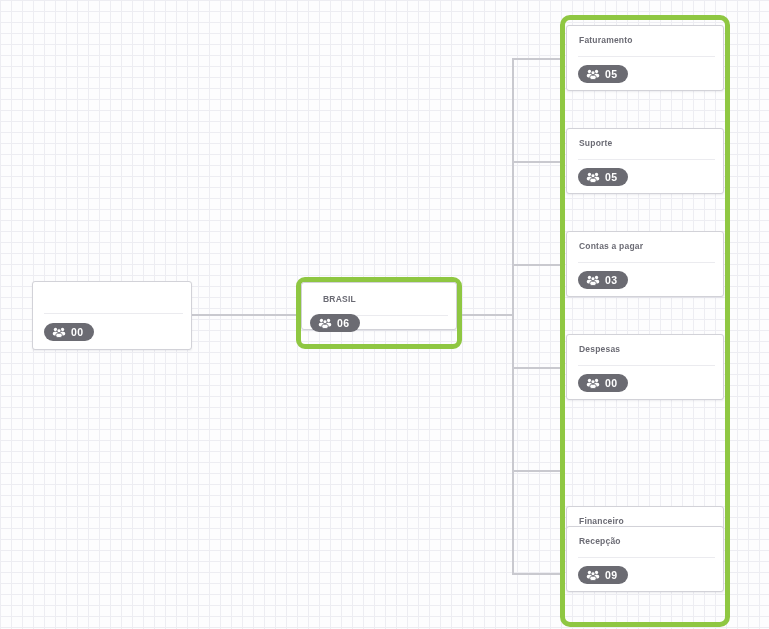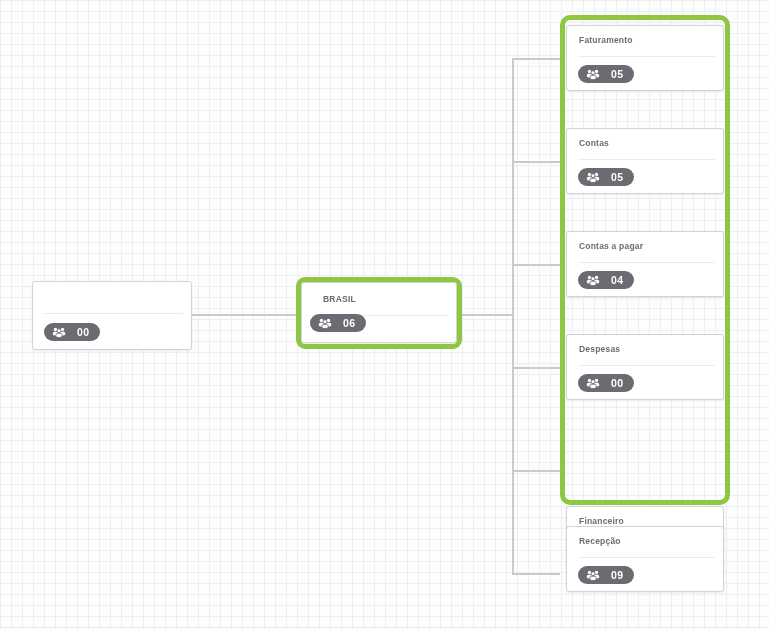--- a/index.html
+++ b/index.html
@@ -51,45 +51,45 @@
     position:absolute;left:12px;top:9px;
     font-size:8.5px;letter-spacing:.2px;color:var(--label-text);
     font-weight:bold;white-space:nowrap;
   }
   .card .divider{
     position:absolute;left:11px;right:8px;top:30px;height:1px;
     background:var(--divider);
   }
   .badge{
     position:absolute;left:11px;top:39px;height:18px;
-    display:inline-flex;align-items:center;gap:11px;
+    display:inline-flex;align-items:center;gap:5px;
     background:var(--badge-bg);border-radius:10px;
     padding:0 10px 0 8px;box-sizing:border-box;
   }
   .badge .num{
     color:var(--badge-text);font-size:10.5px;font-weight:bold;
     letter-spacing:.5px;line-height:18px;
   }
   .badge svg{display:block;}
   
   .node-root{left:32px;top:281px;width:160px;height:69px;}
   .node-root .divider{top:31px;}
   .node-root .badge{top:41px;}
   
   .hl-wrap{
     position:absolute;border:5px solid var(--highlight-green);
     box-sizing:border-box;z-index:2;
   }
   .hl-parent{left:296px;top:277px;width:166px;height:72px;border-radius:9px;}
-  .hl-parent .card{left:0;top:0;width:156px;height:61px;padding-left:15px;}
+  .hl-parent .card{left:0;top:0;width:156px;height:48px;padding-left:15px;}
   .hl-parent .label{left:21px;top:11px;}
   .hl-parent .divider{top:32px;}
   .hl-parent .badge{top:31px;left:8px;}
   
-  .hl-children{left:560px;top:15px;width:170px;height:490px;border-radius:10px;}
+  .hl-children{left:560px;top:15px;width:170px;height:612px;border-radius:10px;}
   .child-card{left:1px;width:158px;height:66px;}
   .child-card:nth-of-type(1){top:5px;}
   .child-card:nth-of-type(2){top:108px;}
   .child-card:nth-of-type(3){top:211px;padding-left:16px;}
   .child-card:nth-of-type(4){top:314px;text-decoration:underline;}
   .child-card:nth-of-type(5){top:439px;margin-top:47px;}
   .child-card:nth-of-type(6){top:506px;}
 </style>
 </head>
 <body>
@@ -156,21 +156,21 @@
               <circle cx="21" cy="5" r="3.4"></circle>
               <rect x="15.5" y="9.5" width="11" height="7.5" rx="3.6"></rect>
               <circle cx="14" cy="7.5" r="4" stroke="#6b6b72" stroke-width="1.6"></circle>
               <rect x="7.5" y="12.5" width="13" height="8.5" rx="4.2" stroke="#6b6b72" stroke-width="1.6"></rect>
             </g>
           </svg>
         <span class="num">05</span>
       </div>
     </div>
     <div class="card child-card">
-      <div class="label">Contas</div>
+      <div class="label">Suporte</div>
       <div class="divider"></div>
       <div class="badge">
         <svg width="14" height="11" viewBox="0 0 28 22" xmlns="http://www.w3.org/2000/svg">
             <g fill="#ffffff">
               <circle cx="7" cy="5" r="3.4"></circle>
               <rect x="1.5" y="9.5" width="11" height="7.5" rx="3.6"></rect>
               <circle cx="21" cy="5" r="3.4"></circle>
               <rect x="15.5" y="9.5" width="11" height="7.5" rx="3.6"></rect>
               <circle cx="14" cy="7.5" r="4" stroke="#6b6b72" stroke-width="1.6"></circle>
               <rect x="7.5" y="12.5" width="13" height="8.5" rx="4.2" stroke="#6b6b72" stroke-width="1.6"></rect>
@@ -186,21 +186,21 @@
         <svg width="14" height="11" viewBox="0 0 28 22" xmlns="http://www.w3.org/2000/svg">
             <g fill="#ffffff">
               <circle cx="7" cy="5" r="3.4"></circle>
               <rect x="1.5" y="9.5" width="11" height="7.5" rx="3.6"></rect>
               <circle cx="21" cy="5" r="3.4"></circle>
               <rect x="15.5" y="9.5" width="11" height="7.5" rx="3.6"></rect>
               <circle cx="14" cy="7.5" r="4" stroke="#6b6b72" stroke-width="1.6"></circle>
               <rect x="7.5" y="12.5" width="13" height="8.5" rx="4.2" stroke="#6b6b72" stroke-width="1.6"></rect>
             </g>
           </svg>
-        <span class="num">04</span>
+        <span class="num">03</span>
       </div>
     </div>
     <div class="card child-card">
       <div class="label">Despesas</div>
       <div class="divider"></div>
       <div class="badge">
         <svg width="14" height="11" viewBox="0 0 28 22" xmlns="http://www.w3.org/2000/svg">
             <g fill="#ffffff">
               <circle cx="7" cy="5" r="3.4"></circle>
               <rect x="1.5" y="9.5" width="11" height="7.5" rx="3.6"></rect>

